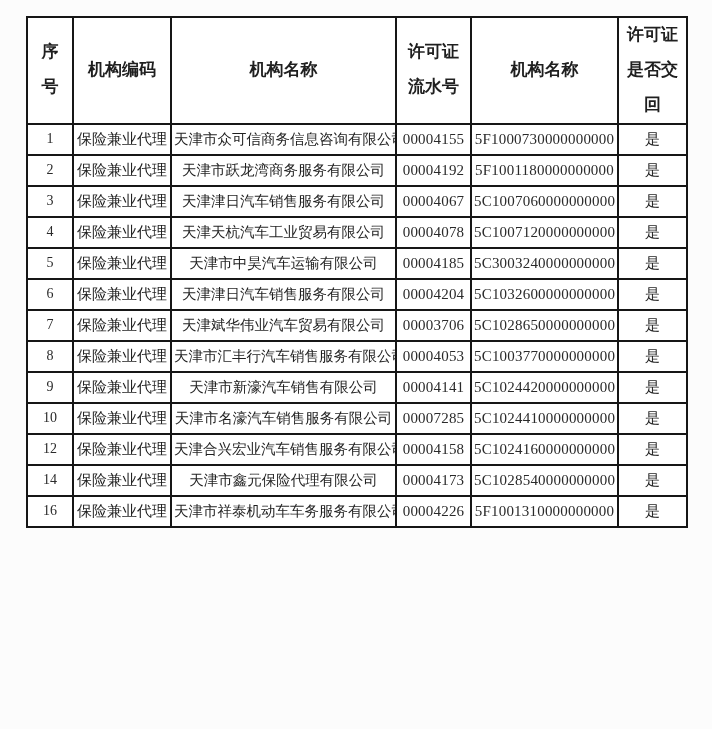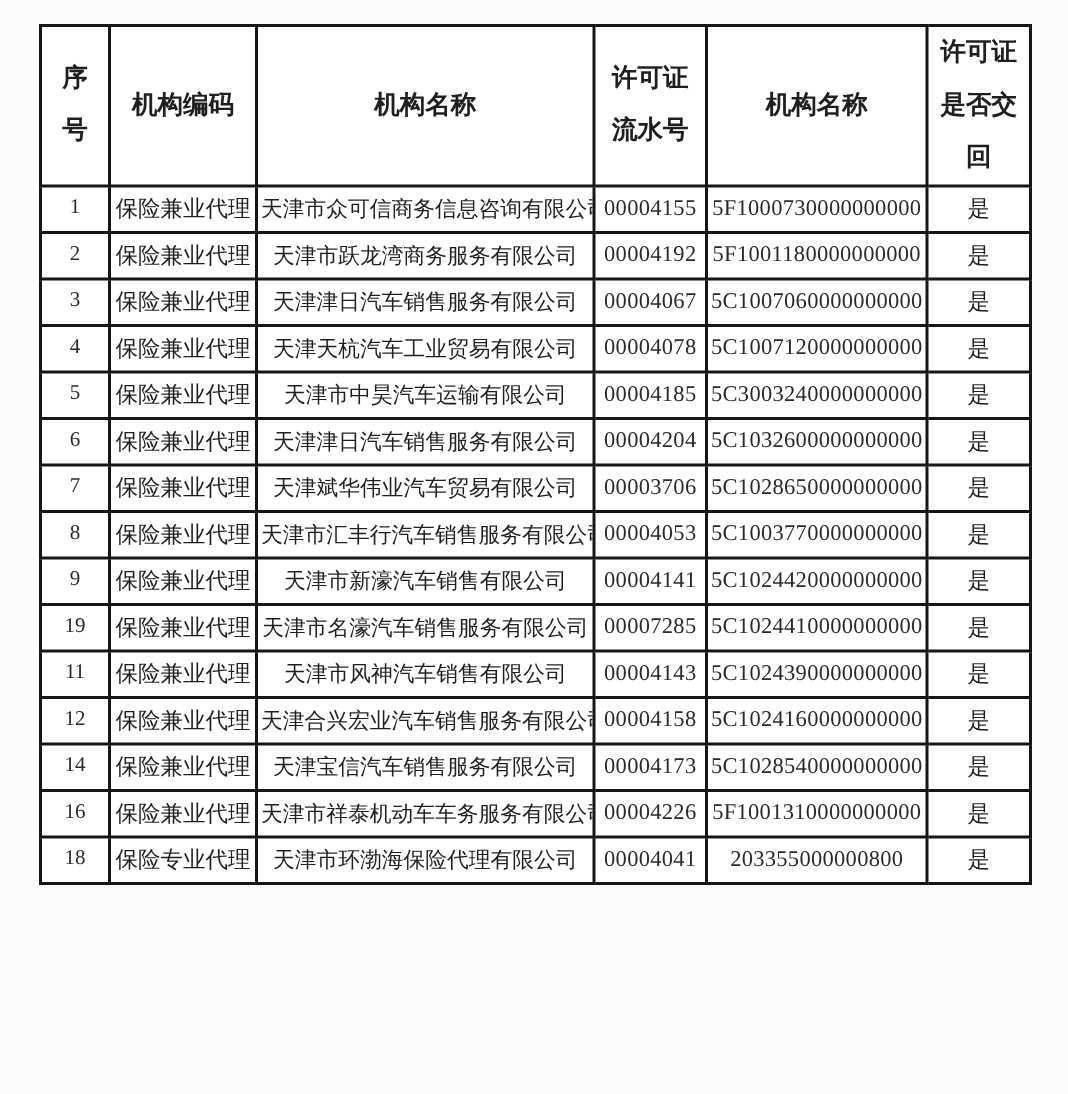--- a/index.html
+++ b/index.html
@@ -164,62 +164,46 @@
         </tr>
         <tr>
           <td class="cell-serial">9</td>
           <td>保险兼业代理</td>
           <td class="cell-name">天津市新濠汽车销售有限公司</td>
           <td class="cell-num">00004141</td>
           <td class="cell-num">5C1024420000000000</td>
           <td>是</td>
         </tr>
         <tr>
-          <td class="cell-serial">19</td>
+          <td class="cell-serial">10</td>
           <td>保险兼业代理</td>
           <td class="cell-name">天津市名濠汽车销售服务有限公司</td>
           <td class="cell-num">00007285</td>
           <td class="cell-num">5C1024410000000000</td>
           <td>是</td>
         </tr>
         <tr>
-          <td class="cell-serial">11</td>
-          <td>保险兼业代理</td>
-          <td class="cell-name">天津市风神汽车销售有限公司</td>
-          <td class="cell-num">00004143</td>
-          <td class="cell-num">5C1024390000000000</td>
-          <td>是</td>
-        </tr>
-        <tr>
           <td class="cell-serial">12</td>
           <td>保险兼业代理</td>
           <td class="cell-name">天津合兴宏业汽车销售服务有限公司</td>
           <td class="cell-num">00004158</td>
           <td class="cell-num">5C1024160000000000</td>
           <td>是</td>
         </tr>
         <tr>
           <td class="cell-serial">14</td>
           <td>保险兼业代理</td>
-          <td class="cell-name">天津宝信汽车销售服务有限公司</td>
+          <td class="cell-name">天津市鑫元保险代理有限公司</td>
           <td class="cell-num">00004173</td>
           <td class="cell-num">5C1028540000000000</td>
           <td>是</td>
         </tr>
         <tr>
           <td class="cell-serial">16</td>
           <td>保险兼业代理</td>
           <td class="cell-name">天津市祥泰机动车车务服务有限公司</td>
           <td class="cell-num">00004226</td>
           <td class="cell-num">5F1001310000000000</td>
-          <td>是</td>
-        </tr>
-        <tr>
-          <td class="cell-serial">18</td>
-          <td>保险专业代理</td>
-          <td class="cell-name">天津市环渤海保险代理有限公司</td>
-          <td class="cell-num">00004041</td>
-          <td class="cell-num">203355000000800</td>
           <td>是</td>
         </tr>
       </tbody>
   </table>
 </div>
 
 </body></html>

